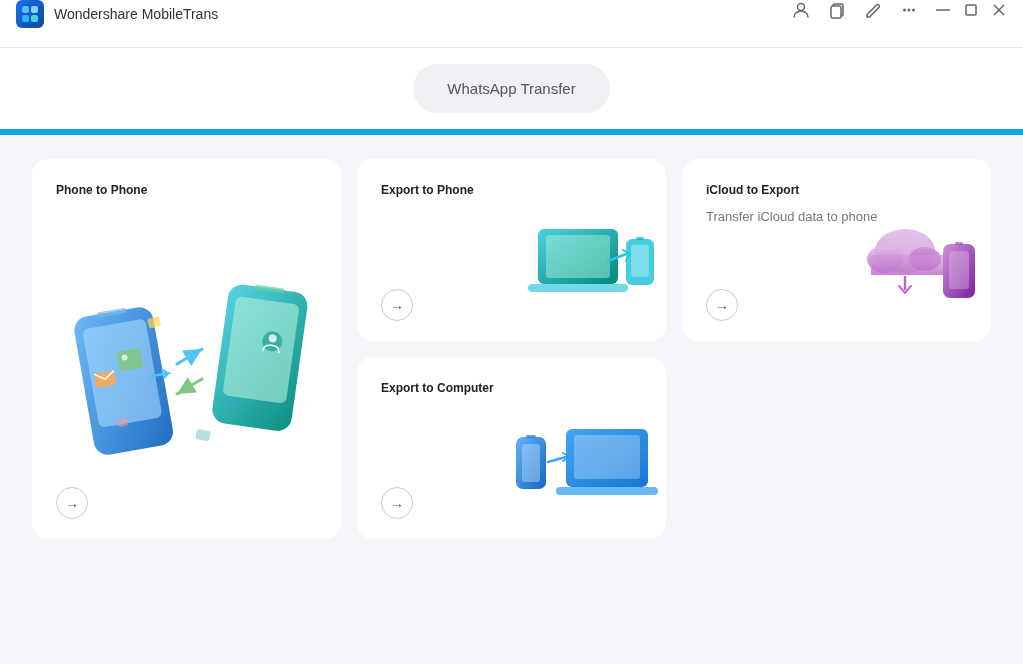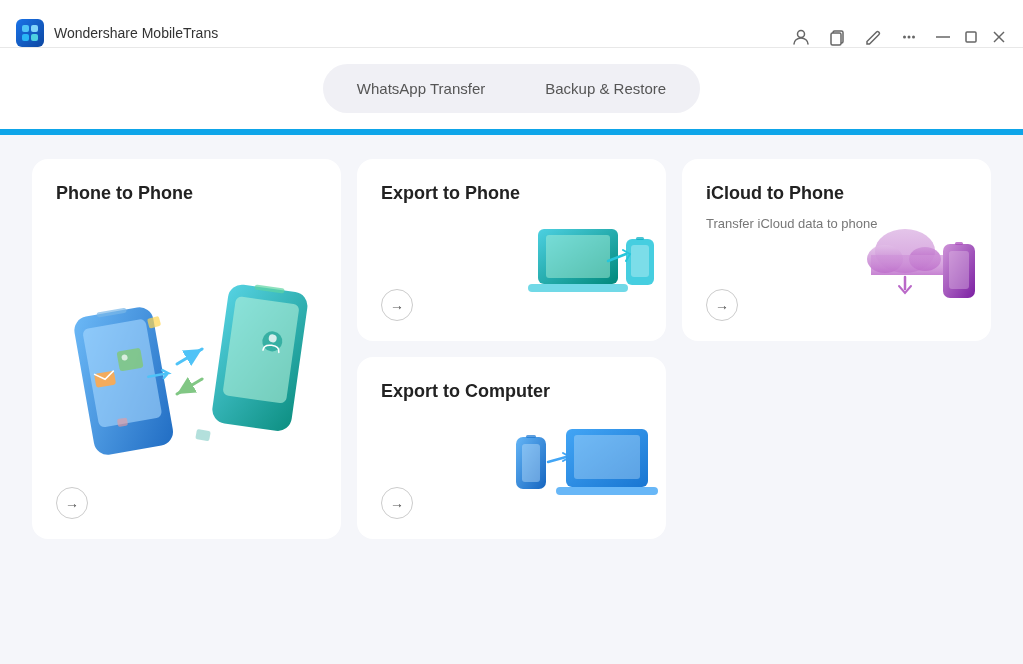--- a/index.html
+++ b/index.html
@@ -11,21 +11,21 @@
       height: 664px;
       overflow: hidden;
       user-select: none;
     }
 
     
     .title-bar {
       background: #ffffff;
       height: 48px;
       display: flex;
-      align-items: flex-end;
+      align-items: flex-start;
       justify-content: space-between;
       padding: 0 16px;
       border-bottom: 1px solid #e8e8e8;
     }
 
     .title-bar-left {
       display: flex;
       align-items: center;
       gap: 10px;
     }
@@ -145,21 +145,21 @@
       overflow: hidden;
       cursor: pointer;
       transition: box-shadow 0.2s;
     }
 
     .card-large {
       grid-row: span 2;
     }
 
     .card-title {
-      font-size: 18px;
+      font-size: 12px;
       font-weight: 700;
       color: #222;
       margin-bottom: 10px;
     }
 
     .card-desc {
       font-size: 13px;
       color: #777;
       line-height: 1.5;
       max-width: 200px;
@@ -242,23 +242,20 @@
       </div>
     </div>
   </div>
 </div>
 
 <div class="nav-bar">
   <div class="nav-tabs">
     <div class="nav-tab">
       <span>WhatsApp Transfer</span>
     </div>
-    <div class="nav-tab">
-      <span>Backup &amp; Restore</span>
-    </div>
   </div>
 </div>
 
 <div class="main-content">
   <div class="cards-grid">
 
     <div class="card card-large" style="min-height: 380px;">
       <div class="card-title">Phone to Phone</div>
 
       <div style="position:absolute; bottom:60px; left:0; right:0; display:flex; justify-content:center; align-items:flex-end; height:220px;">
@@ -336,21 +333,21 @@
               <stop offset="0%" stop-color="#4dd0e1"></stop>
               <stop offset="100%" stop-color="#00897b"></stop>
             </linearGradient>
           </defs>
         </svg>
       </div>
       <div class="card-arrow">→</div>
     </div>
 
     <div class="card" style="min-height:182px; position:relative;">
-      <div class="card-title">iCloud to Phone</div>
+      <div class="card-title">iCloud to Export</div>
       <div class="card-desc">Transfer iCloud data to phone</div>
 
       <div style="position:absolute; right:8px; bottom:8px;">
         <svg width="140" height="120" viewBox="0 0 140 120" fill="none">
 
           <ellipse cx="62" cy="42" rx="30" ry="22" fill="url(#cloudGrad)" opacity="0.9"></ellipse>
           <ellipse cx="42" cy="50" rx="18" ry="14" fill="url(#cloudGrad2)" opacity="0.85"></ellipse>
           <ellipse cx="82" cy="50" rx="16" ry="12" fill="url(#cloudGrad3)" opacity="0.85"></ellipse>
           <rect x="28" y="46" width="88" height="20" rx="0" fill="#ce93d8" opacity="0.7"></rect>
           <rect x="28" y="46" width="88" height="20" rx="0" fill="url(#cloudBottom)" opacity="0.9"></rect>

